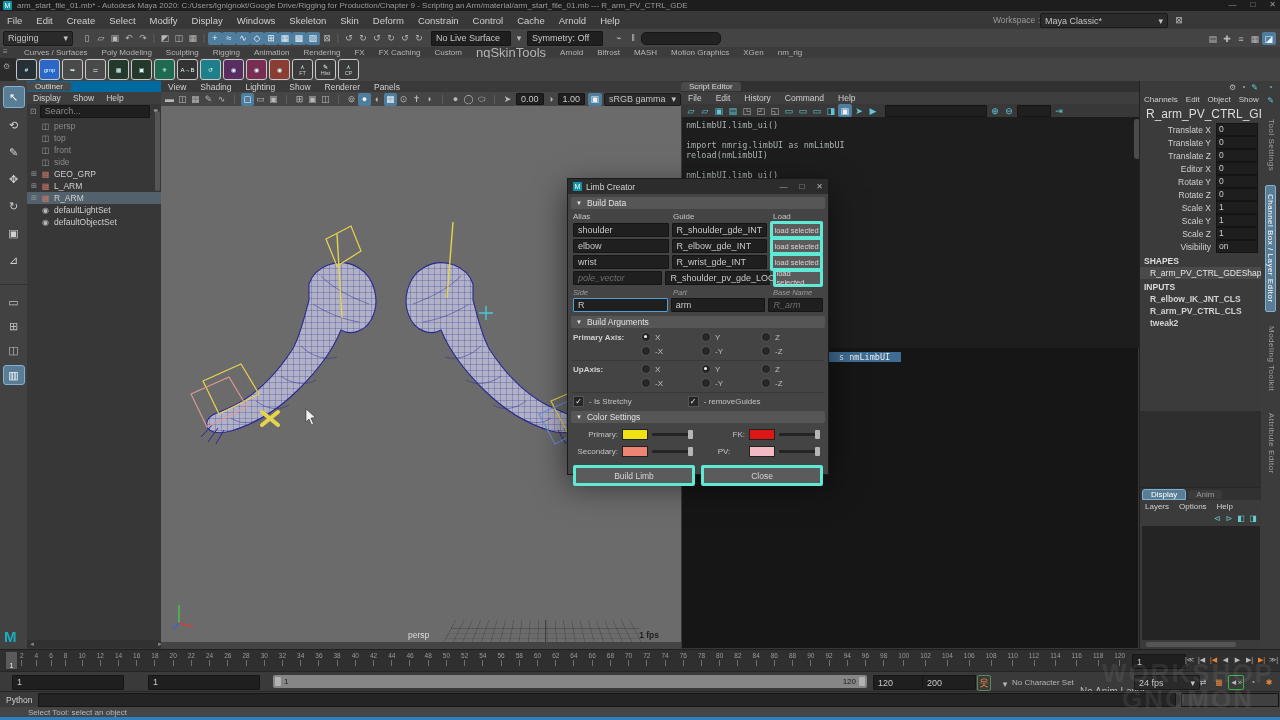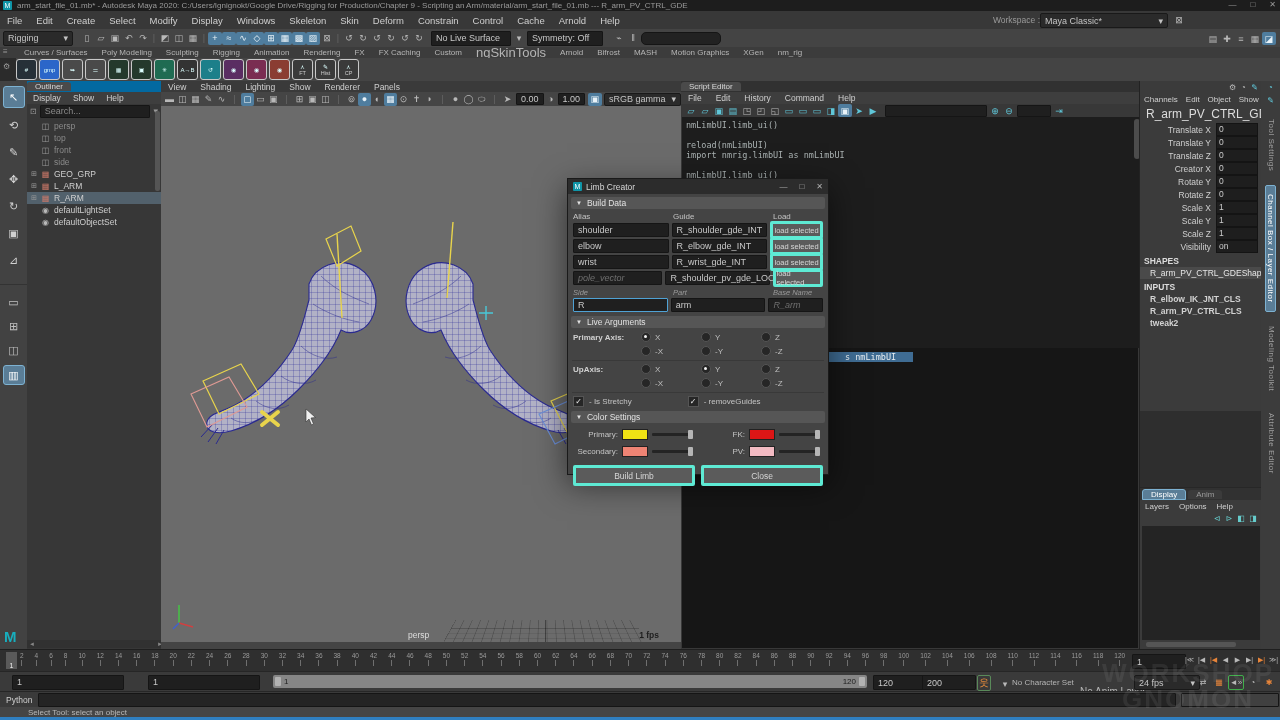--- a/index.html
+++ b/index.html
@@ -449,29 +449,29 @@
         <span class="ic teal">⊕</span>
         <span class="ic teal">⊖</span>
       </div>
     <div class="field" style="width:24px;height:10px"></div>
     <span class="ic teal">⇥</span>
   </div>
   <div class="abs" style="left:1px;top:36px;width:456px;height:228px;background:#1d1d1d;padding:3px 0 0 4px">
     <div>
         <div class="codeln">nmLimbUI.limb_ui()</div>
         <div class="codeln"></div>
+        <div class="codeln">import nmrig.limbUI as nmLimbUI</div>
         <div class="codeln">reload(nmLimbUI)</div>
-        <div class="codeln">import nmrig.limbUI as nmLimbUI</div>
         <div class="codeln"></div>
         <div class="codeln">nmLimbUI.limb_ui()</div>
       </div>
     <div class="abs" style="right:2px;top:2px;width:6px;height:40px;background:#4c4c4c;border-radius:3px"></div>
   </div>
   <div class="abs" style="left:1px;top:267px;width:456px;height:300px;background:#161616">
-    <span class="codeln" style="position:absolute;left:146px;top:4px;background:#3f6c93;color:#e8eef2;padding:0 17px">s nmLimbUI</span>
+    <span class="codeln" style="position:absolute;left:146px;top:4px;background:#3f6c93;color:#e8eef2;padding:0 11px">s nmLimbUI</span>
   </div>
 </div>
 
 <div class="abs" style="left:1139px;top:81px;width:122px;height:568px;background:#3b3b3b;border-left:1px solid #222">
   <div class="row" style="height:12px;justify-content:flex-end;padding-right:2px">
       <span class="ic" style="width:11px;font-size:8px">⚙</span>
       <span class="ic" style="width:11px;font-size:8px">◔</span>
       <span class="ic teal" style="width:11px;font-size:8px">✎</span>
     </div>
   <div class="row" style="height:12px">
@@ -489,21 +489,21 @@
       </div>
       <div class="cb-row">
         <span class="cb-label">Translate Y</span>
         <span class="cb-val">0</span>
       </div>
       <div class="cb-row">
         <span class="cb-label">Translate Z</span>
         <span class="cb-val">0</span>
       </div>
       <div class="cb-row">
-        <span class="cb-label">Creator X</span>
+        <span class="cb-label">Editor X</span>
         <span class="cb-val">0</span>
       </div>
       <div class="cb-row">
         <span class="cb-label">Rotate Y</span>
         <span class="cb-val">0</span>
       </div>
       <div class="cb-row">
         <span class="cb-label">Rotate Z</span>
         <span class="cb-val">0</span>
       </div>
@@ -645,21 +645,21 @@
     <span class="field" style="width:95px;height:12px">
         <span>arm</span>
       </span>
     <span class="field" style="width:50px;height:12px;color:#6f6f6f;font-style:italic">
         <span>R_arm</span>
       </span>
   </div>
 
   <div class="hdr" style="margin:3px 3px 0 3px">
     <span style="font-size:6px">▼</span>
-    <span>Live Arguments</span>
+    <span>Build Arguments</span>
   </div>
 
   <div class="row" style="padding:4px 5px 0 5px;align-items:flex-start">
     <span style="width:68px;font-size:8px;color:#d0d0d0;font-weight:bold;padding-top:1px">Primary Axis:</span>
     <div style="display:grid;grid-template-columns:repeat(3,60px);row-gap:4px">
 
     <span class="row" style="gap:4px">
           <span class="radio on"></span>
           <span style="font-size:8px;color:#bfbfbf">X</span>
         </span>
@@ -752,21 +752,21 @@
         </span>
       </div>
       <div class="row" style="gap:4px">
         <span style="width:42px;text-align:right;font-size:8px;color:#c4c4c4">Secondary:</span>
         <span class="swatch" style="background: rgb(238, 132, 116);"></span>
         <span class="slider">
           <span class="handle"></span>
         </span>
       </div>
       <div class="row" style="gap:4px">
-        <span style="width:42px;text-align:right;font-size:8px;color:#c4c4c4">PV:</span>
+        <span style="width:42px;text-align:center;font-size:8px;color:#c4c4c4">PV:</span>
         <span class="swatch" style="background: rgb(242, 186, 194);"></span>
         <span class="slider">
           <span class="handle"></span>
         </span>
       </div>
     </div>
 
   <div class="row" style="padding:6px 5px;gap:6px">
     <span class="btn" style="flex:1;height:15px">Build Limb</span>
     <span class="btn" style="flex:1;height:15px">Close</span>

